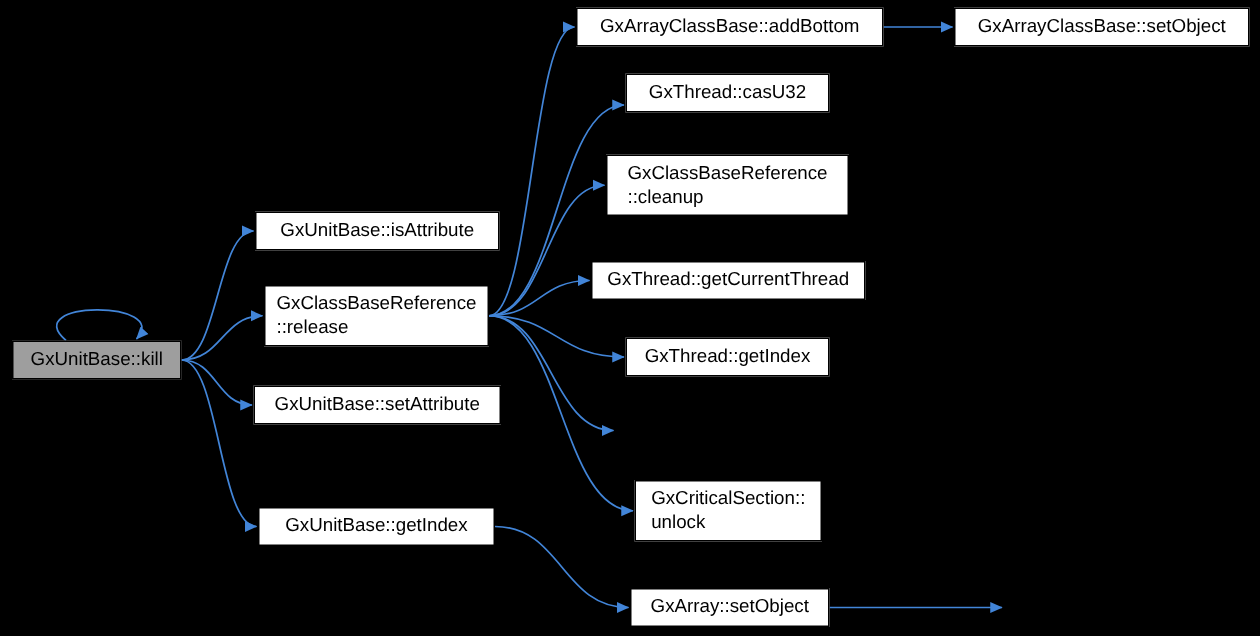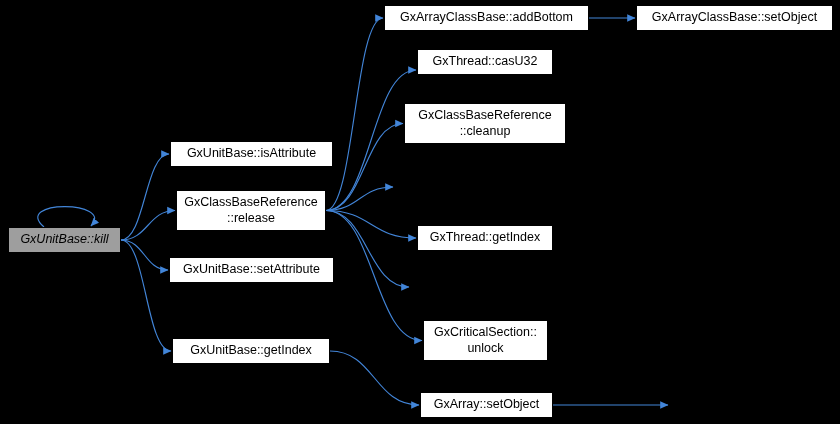--- a/index.html
+++ b/index.html
@@ -27,28 +27,27 @@
     position: absolute;
     box-sizing: border-box;
     background: var(--node-fill, #fff);
     border: 1px solid var(--node-border, #000);
     color: var(--text, #000);
     font-size: 12.5px;
     line-height: 1.25;
     display: flex;
     align-items: center;
     justify-content: center;
-    text-align: center;
+    text-align: left;
     white-space: pre-line;
     cursor: pointer;
   }
   .node.highlight {
     background: var(--highlight-fill, #9e9e9e);
     cursor: default;
-    font-style: italic;
   }
 </style>
 </head>
 <body>
 
 <div id="graph">
 
   <svg id="edges-layer" width="840" height="424" viewBox="0 0 840 424" xmlns="http://www.w3.org/2000/svg">
     <defs>
       <marker id="arrowhead" viewBox="0 0 10 10" refX="8.5" refY="5" markerWidth="8" markerHeight="8" orient="auto">
@@ -85,20 +84,21 @@
 
   <div class="node" style="left:384px; top:5px;   width:205px; height:26px">GxArrayClassBase::addBottom</div>
 
   <div class="node" style="left:636px; top:5px;   width:197px; height:26px">GxArrayClassBase::setObject</div>
 
   <div class="node" style="left:417px; top:49px;  width:136px; height:26px">GxThread::casU32</div>
 
   <div class="node" style="left:404px; top:103px; width:162px; height:41px">GxClassBaseReference
 ::cleanup</div>
 
+  <div class="node" style="left:394px; top:174px; width:183px; height:26px">GxThread::getCurrentThread</div>
 
   <div class="node" style="left:417px; top:225px; width:136px; height:26px">GxThread::getIndex</div>
 
 
   <div class="node" style="left:423px; top:320px; width:125px; height:41px">GxCriticalSection::
 unlock</div>
 
   <div class="node" style="left:420px; top:392px; width:133px; height:26px">GxArray::setObject</div>
 
 

